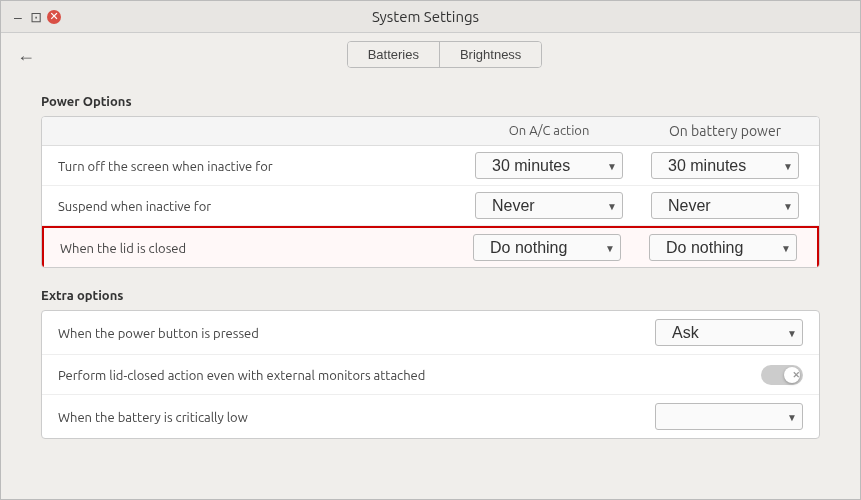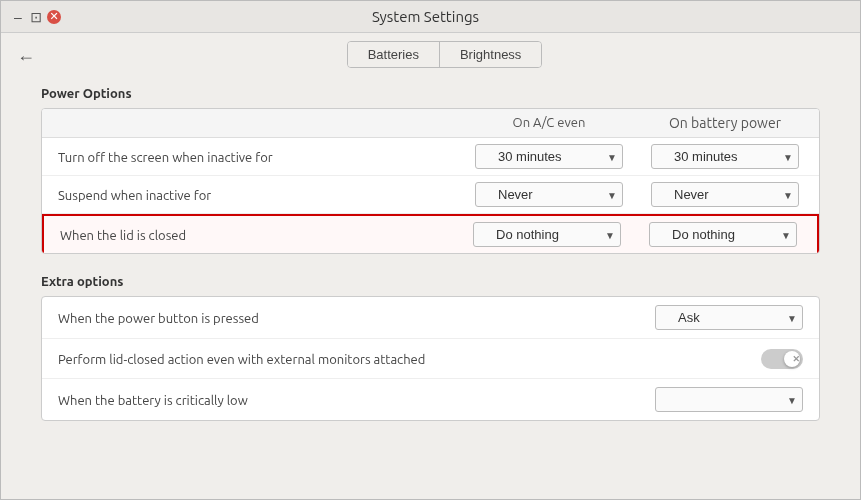--- a/index.html
+++ b/index.html
@@ -109,20 +109,21 @@
       flex: 1;
       padding: 10px 40px 20px 40px;
       overflow-y: auto;
     }
 
     .section-title {
       font-size: 13px;
       font-weight: bold;
       color: #333;
       margin-bottom: 8px;
+      margin-top: 8px;
     }
 
     .table-container {
       background: #fff;
       border: 1px solid #ccc;
       border-radius: 4px;
       overflow: hidden;
       margin-bottom: 20px;
     }
 
@@ -161,28 +162,28 @@
       border: 2px solid #cc0000;
     }
 
     .dropdown-wrap {
       position: relative;
       display: inline-block;
     }
 
     .dropdown-wrap select {
       width: 148px;
-      padding: 4px 22px;
+      padding: 4px 16px;
       border: 1px solid #bbb;
       border-radius: 3px;
       background: #fafafa;
       appearance: none;
       -webkit-appearance: none;
       cursor: pointer;
-      font-size: 13px;
+      font-size: 16px;
       color: #333;
       padding-right: 24px;
     }
 
     .dropdown-arrow {
       position: absolute;
       right: 6px;
       top: 50%;
       transform: translateY(-50%);
       pointer-events: none;
@@ -273,21 +274,21 @@
   </div>
 
   <div class="content">
 
     <div class="section-title">Power Options</div>
 
     <div class="table-container">
 
       <div class="table-header">
         <div class="th-label"></div>
-        <div class="th-ac">On A/C even</div>
+        <div class="th-ac">On A/C action</div>
         <div class="th-battery">On battery power</div>
       </div>
 
       <div class="table-row">
         <div class="row-label">Turn off the screen when inactive for</div>
         <div class="row-ac">
           <div class="dropdown-wrap">
             <select>
               <option>30 minutes</option>
               <option>Never</option>

